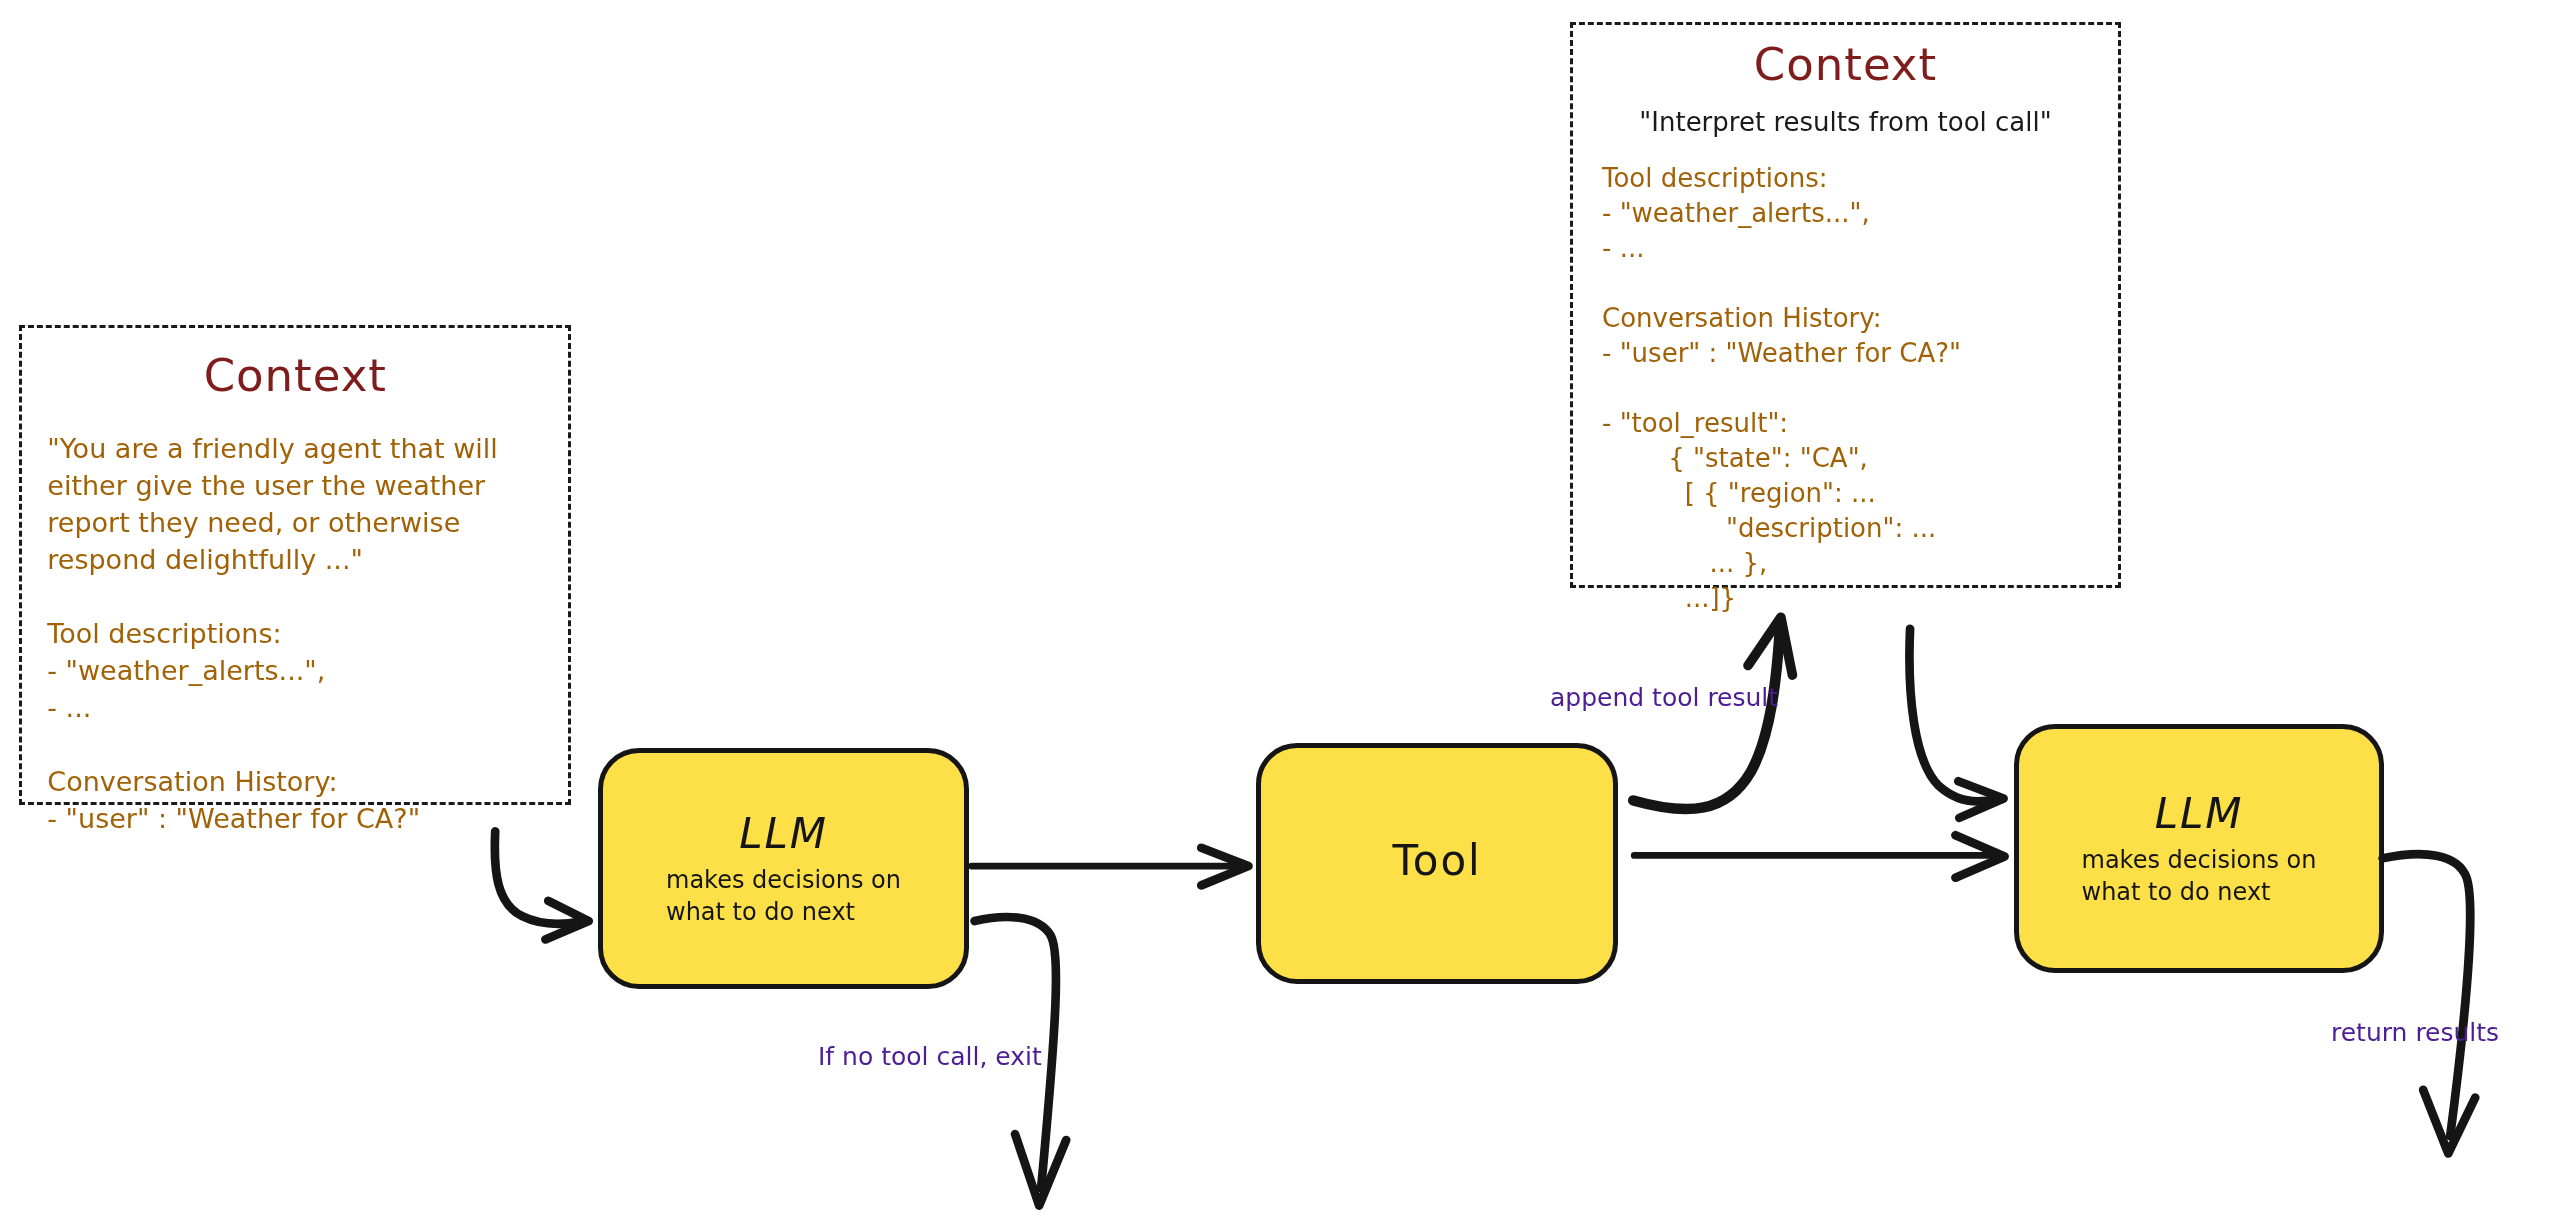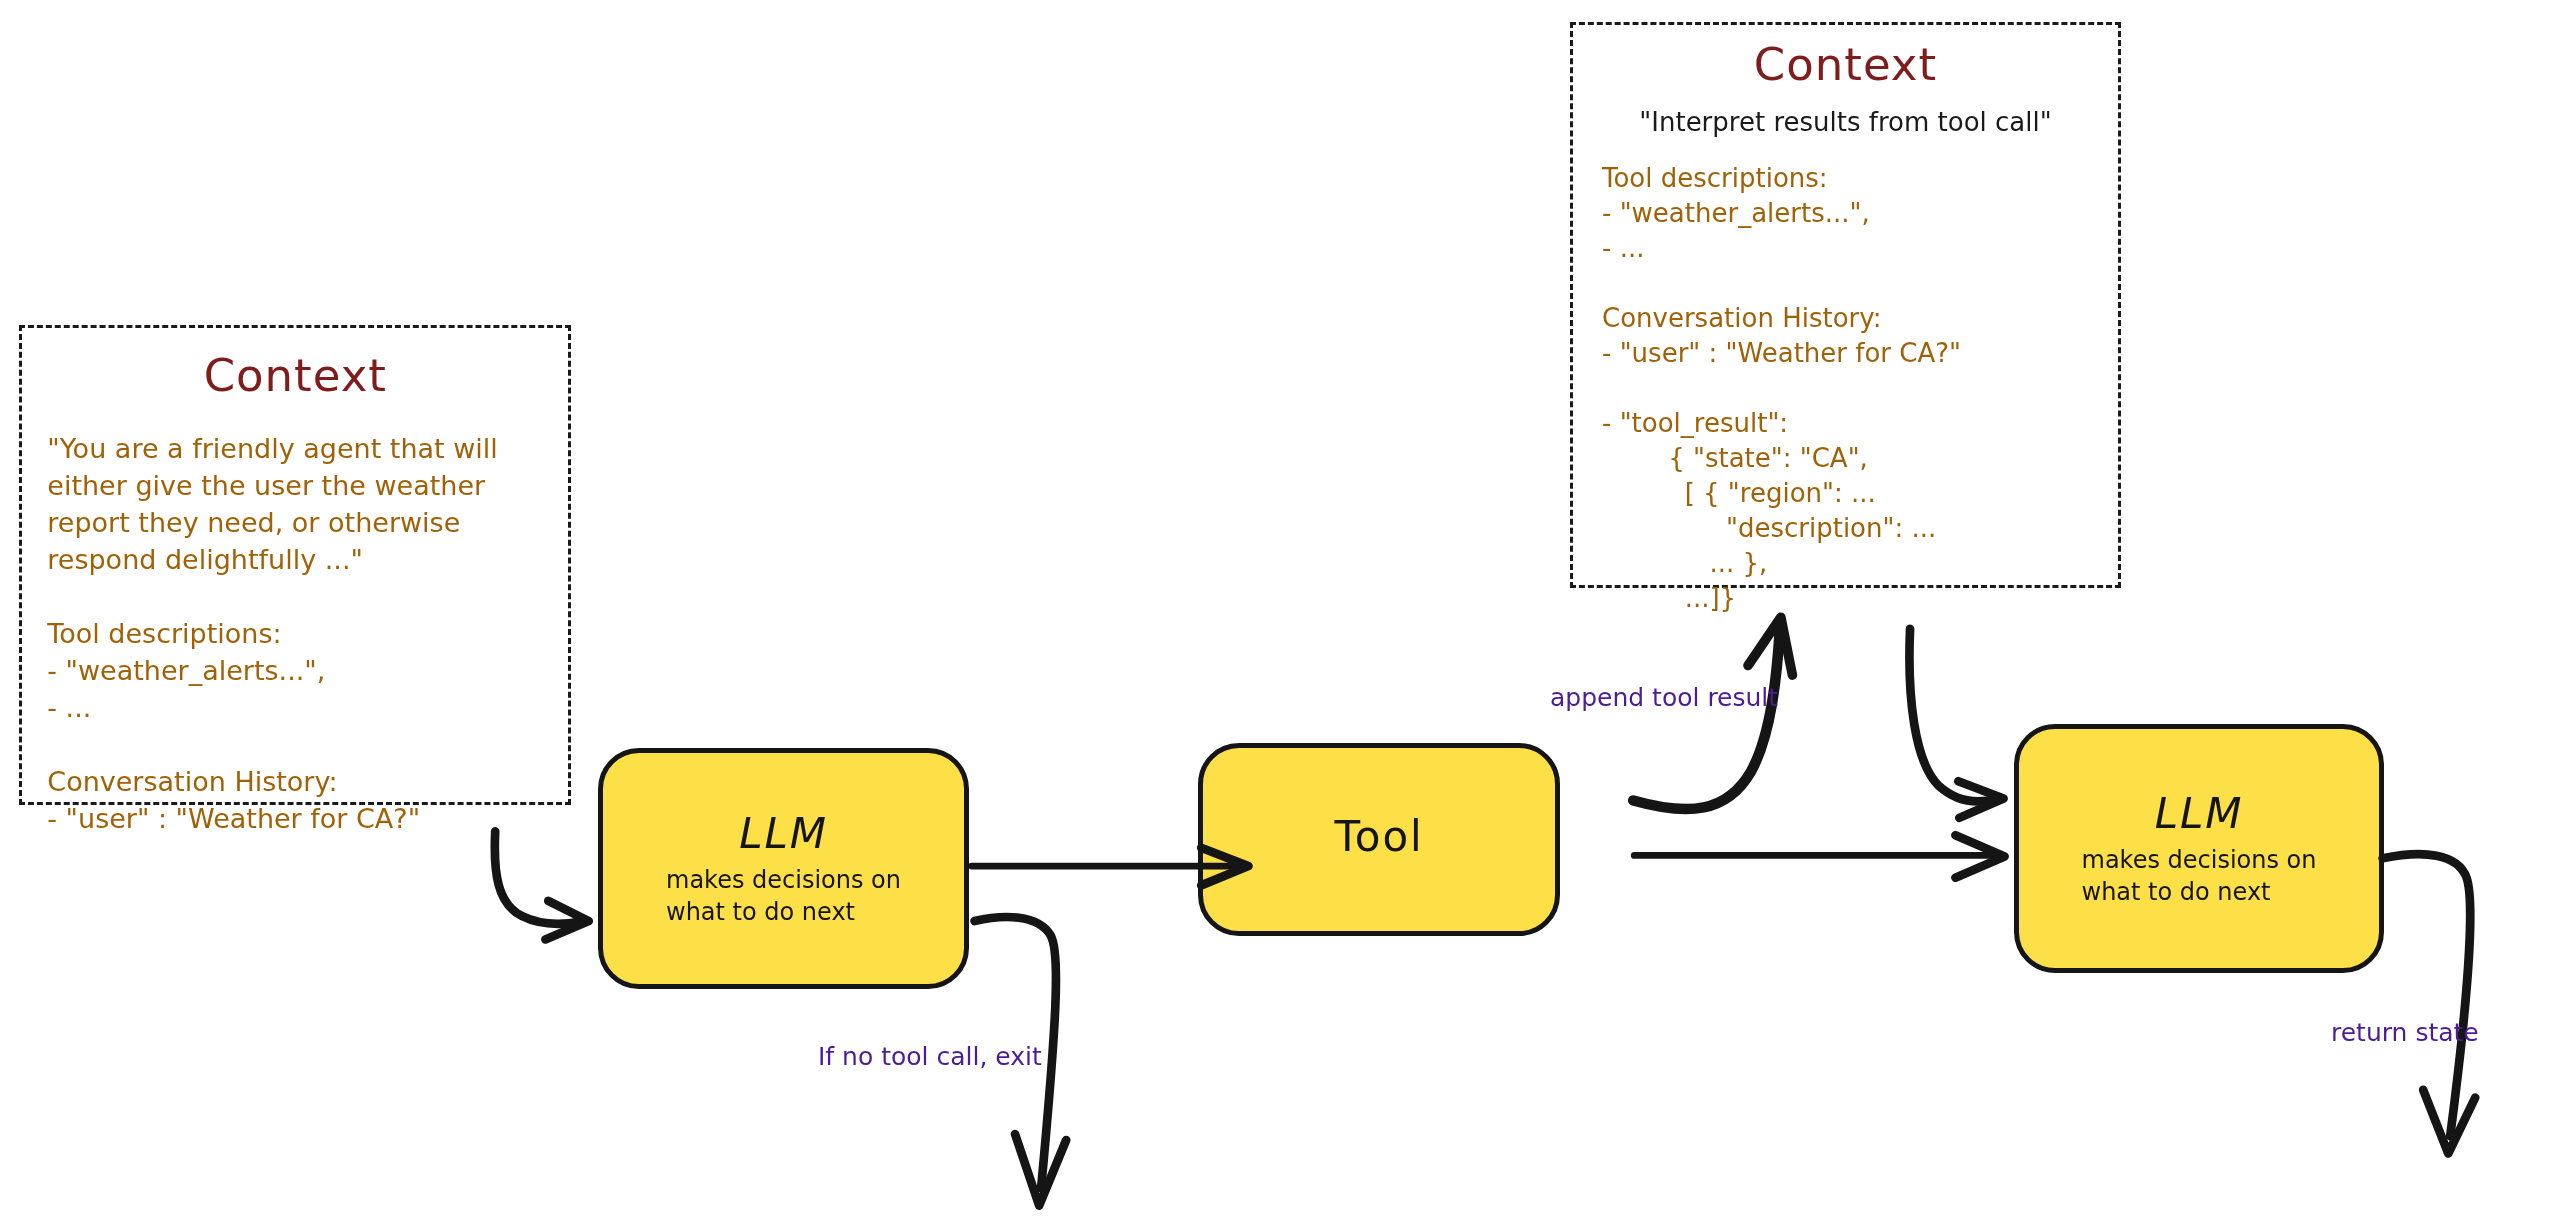--- a/index.html
+++ b/index.html
@@ -106,21 +106,21 @@
     margin-bottom: 5.8px;
   }
   .node-sub {
     font-size: 24px;
     line-height: 32px;
     color: #151515;
     text-align: left;
     white-space: pre-line;
   }
   #node-llm1 { left: 598px;  top: 748px; width: 371px; height: 241px; }
-  #node-tool { left: 1198px; top: 743px; width: 362px; height: 193px; }
+  #node-tool { left: 1256px; top: 743px; width: 362px; height: 241px; }
   #node-llm2 { left: 2014px; top: 724px; width: 370px; height: 249px; }
 
   #node-tool .node-title { font-style: normal; }
 
   
   .edge-label {
     position: absolute;
     font-size: 25px;
     color: #4c1d95;
     white-space: nowrap;
@@ -219,16 +219,16 @@
       <g>
         <path d="M 2470 890 C 2512 881 2548 885 2557 910 C 2566 936 2558 1040 2540 1178" stroke-width="9"></path>
         <path d="M 2512 1130 L 2538 1196 L 2566 1138" stroke-width="9"></path>
       </g>
 
     </g>
   </svg>
 
   <div class="edge-label" id="lbl-exit">If no tool call, exit</div>
   <div class="edge-label" id="lbl-append">append tool result</div>
-  <div class="edge-label" id="lbl-return">return state</div>
+  <div class="edge-label" id="lbl-return">return results</div>
 
 </div>
 
 
 </body></html>

